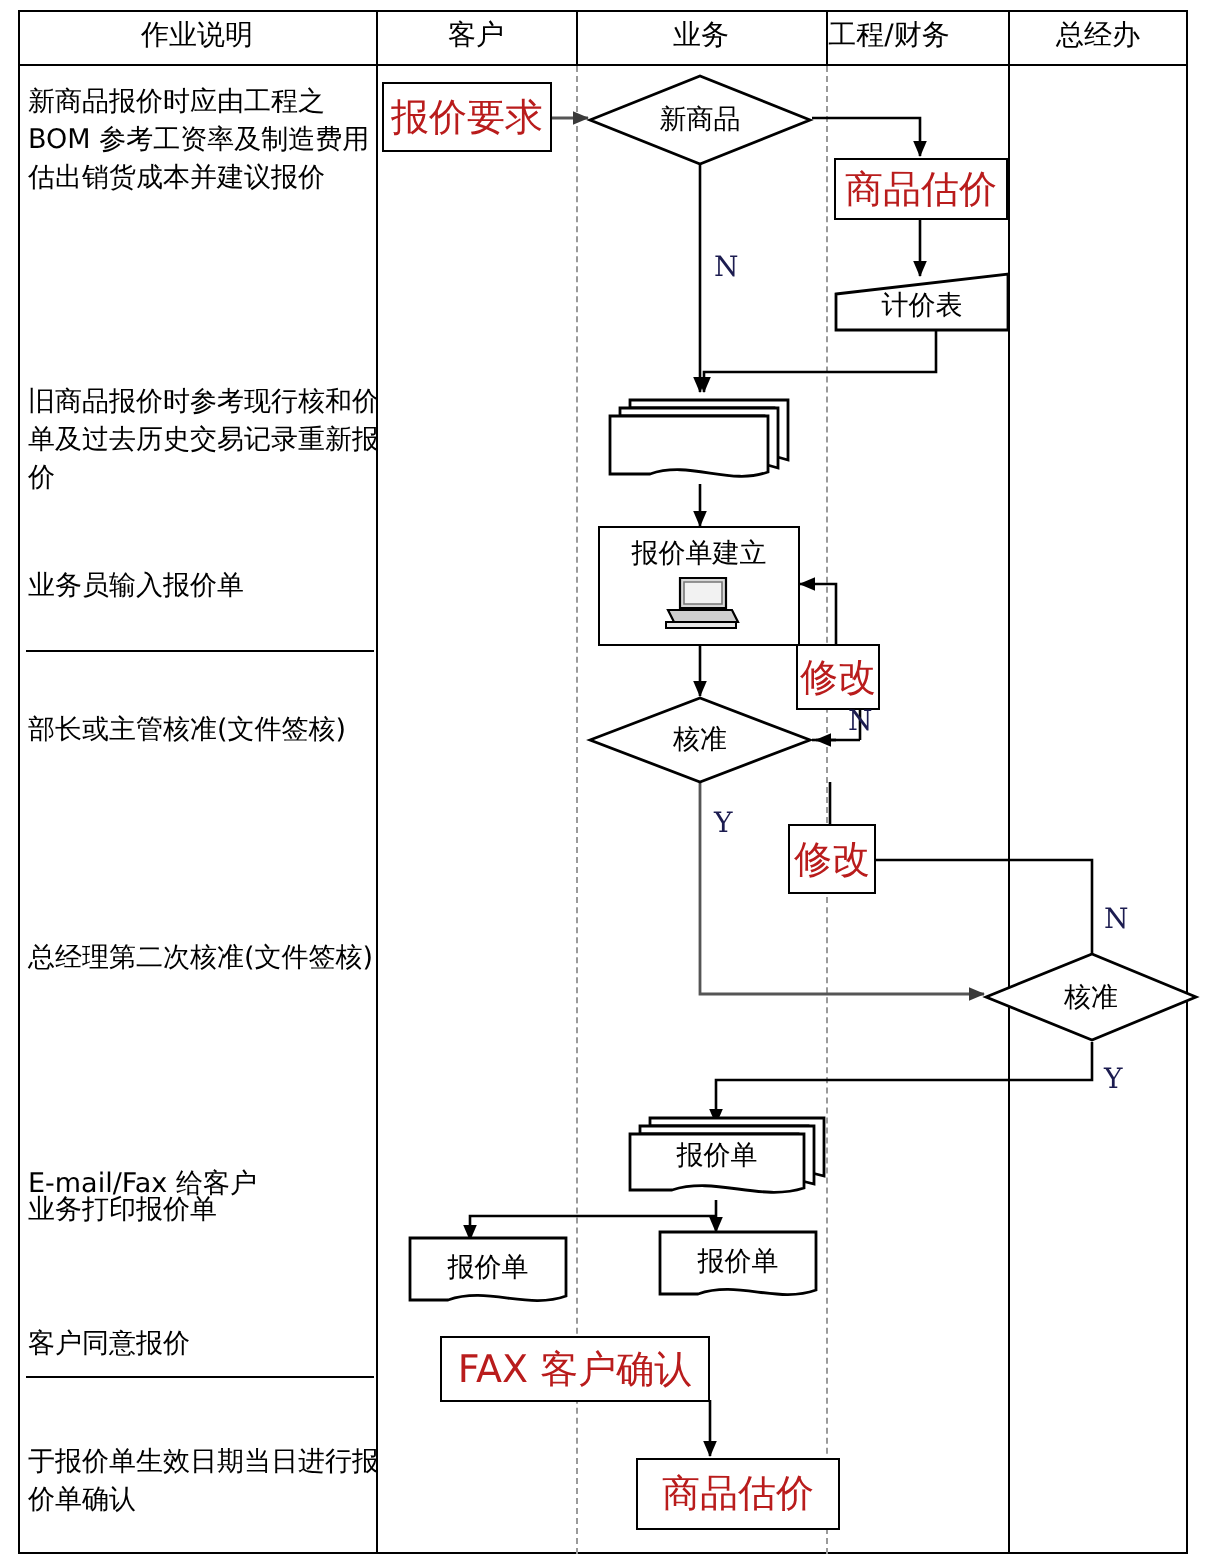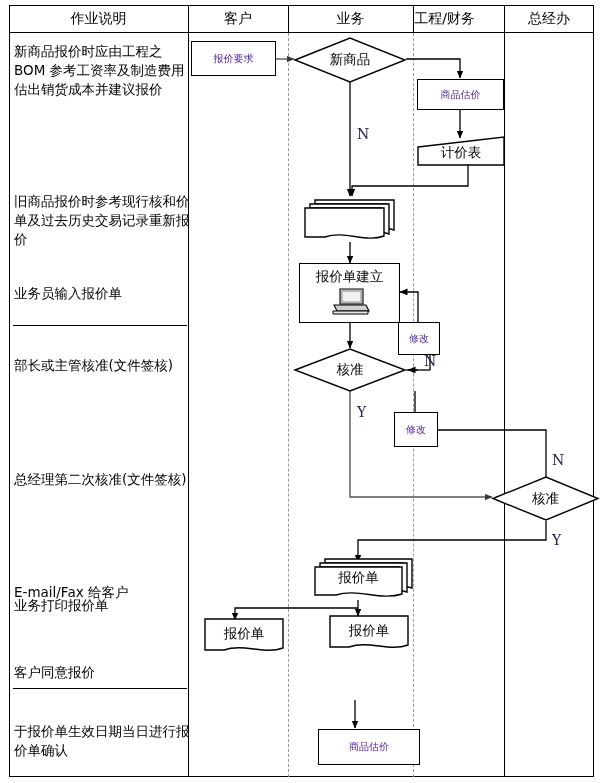--- a/index.html
+++ b/index.html
@@ -21,21 +21,21 @@
   
   .hcell{position:absolute;top:8px;height:21px;line-height:21px;text-align:center;font-size:14px;color:#000000;white-space:nowrap;}
 
   
   .desc{position:absolute;left:14px;font-size:13.5px;line-height:19px;color:#000;width:176px;}
   .descrule{position:absolute;left:13px;width:174px;height:0;border-top:1.3px solid #000;}
 
   
   .shape{position:absolute;box-sizing:border-box;}
   .rect{border:1.4px solid #000;background:#fff;display:flex;align-items:center;justify-content:center;
-        font-size:10px;color:#4c1d95;text-align:center;white-space:nowrap;}
+        font-size:19px;color:#b91c1c;text-align:center;white-space:nowrap;}
   .label{position:absolute;font-size:13.5px;color:#000;white-space:nowrap;text-align:center;}
   .yn{position:absolute;font-family:"DejaVu Serif","Liberation Serif",serif;font-size:14px;color:#1c1c50;}
 
   
   .svgwrap{position:absolute;}
   svg{display:block;overflow:visible;}
   .fillw{fill:#ffffff;stroke:#000;stroke-width:1.4;}
   .connector{stroke:#000;stroke-width:1.3;fill:none;}
   .connector-g{stroke:#555;stroke-width:1.4;fill:none;}
   .arrowfill{fill:#000;}
@@ -183,16 +183,17 @@
   <svg class="svgwrap" style="left:204px;top:618px;" width="80" height="38">
     <path class="fillw" d="M1,1 L79,1 L79,30 C 60,37 40,25 20,32 L1,32 z"></path>
   </svg>
   <div class="difflabel" style="left:204px;top:618px;width:80px;height:32px;">报价单</div>
 
   <svg class="svgwrap" style="left:329px;top:615px;" width="80" height="38">
     <path class="fillw" d="M1,1 L79,1 L79,30 C 60,37 40,25 20,32 L1,32 z"></path>
   </svg>
   <div class="difflabel" style="left:329px;top:615px;width:80px;height:32px;">报价单</div>
 
+  <div class="shape rect" style="left:220px;top:668px;width:135px;height:33px;">FAX 客户确认</div>
 
   <div class="shape rect" style="left:318px;top:729px;width:102px;height:36px;">商品估价</div>
 
 </div>
 
 </body></html>

